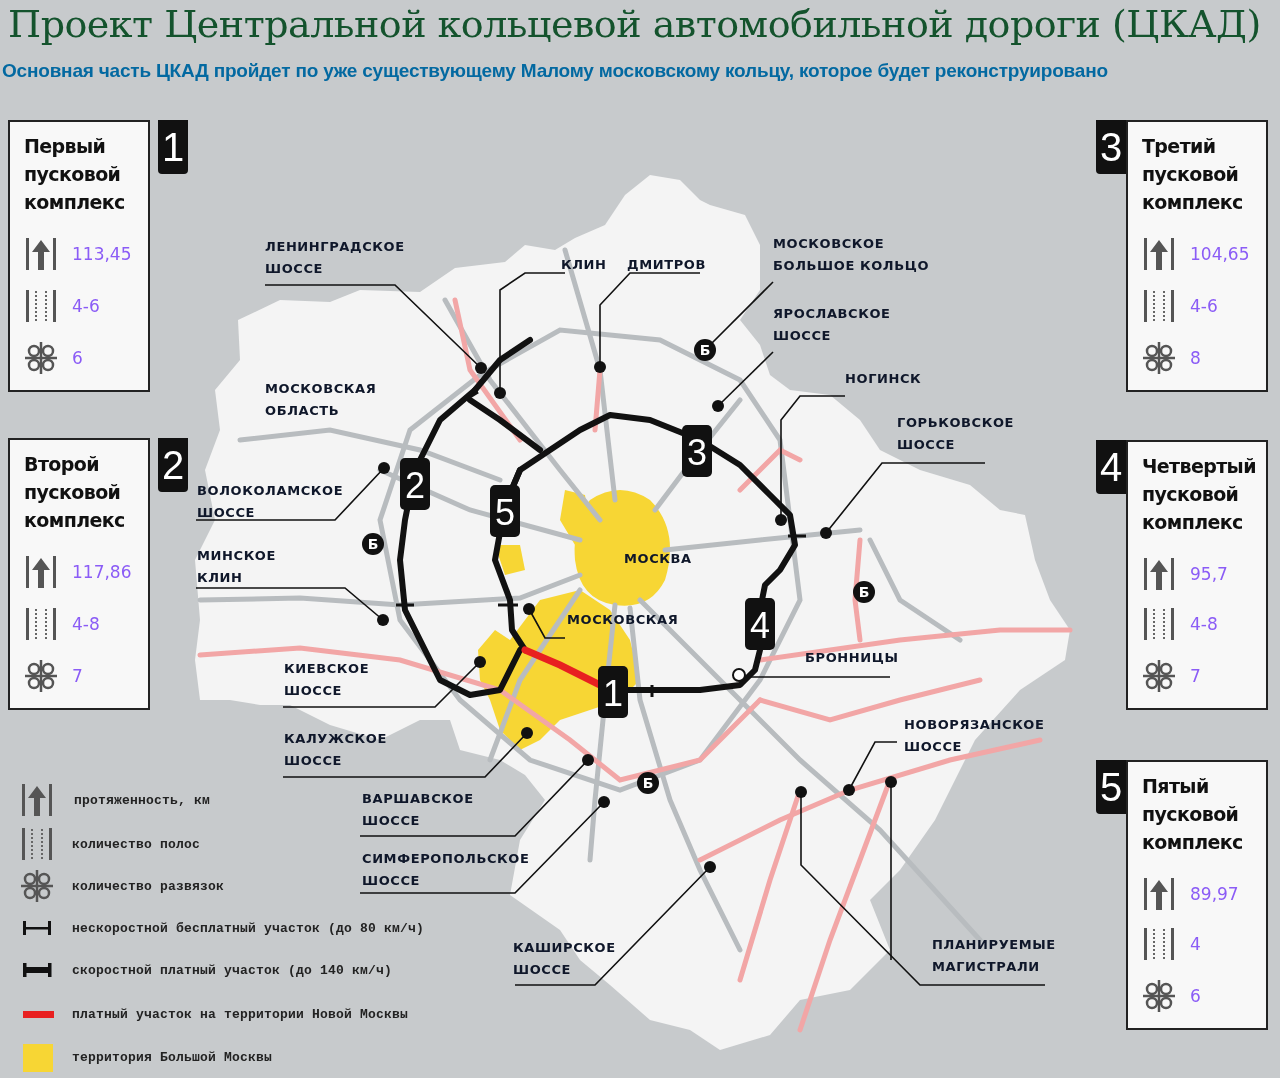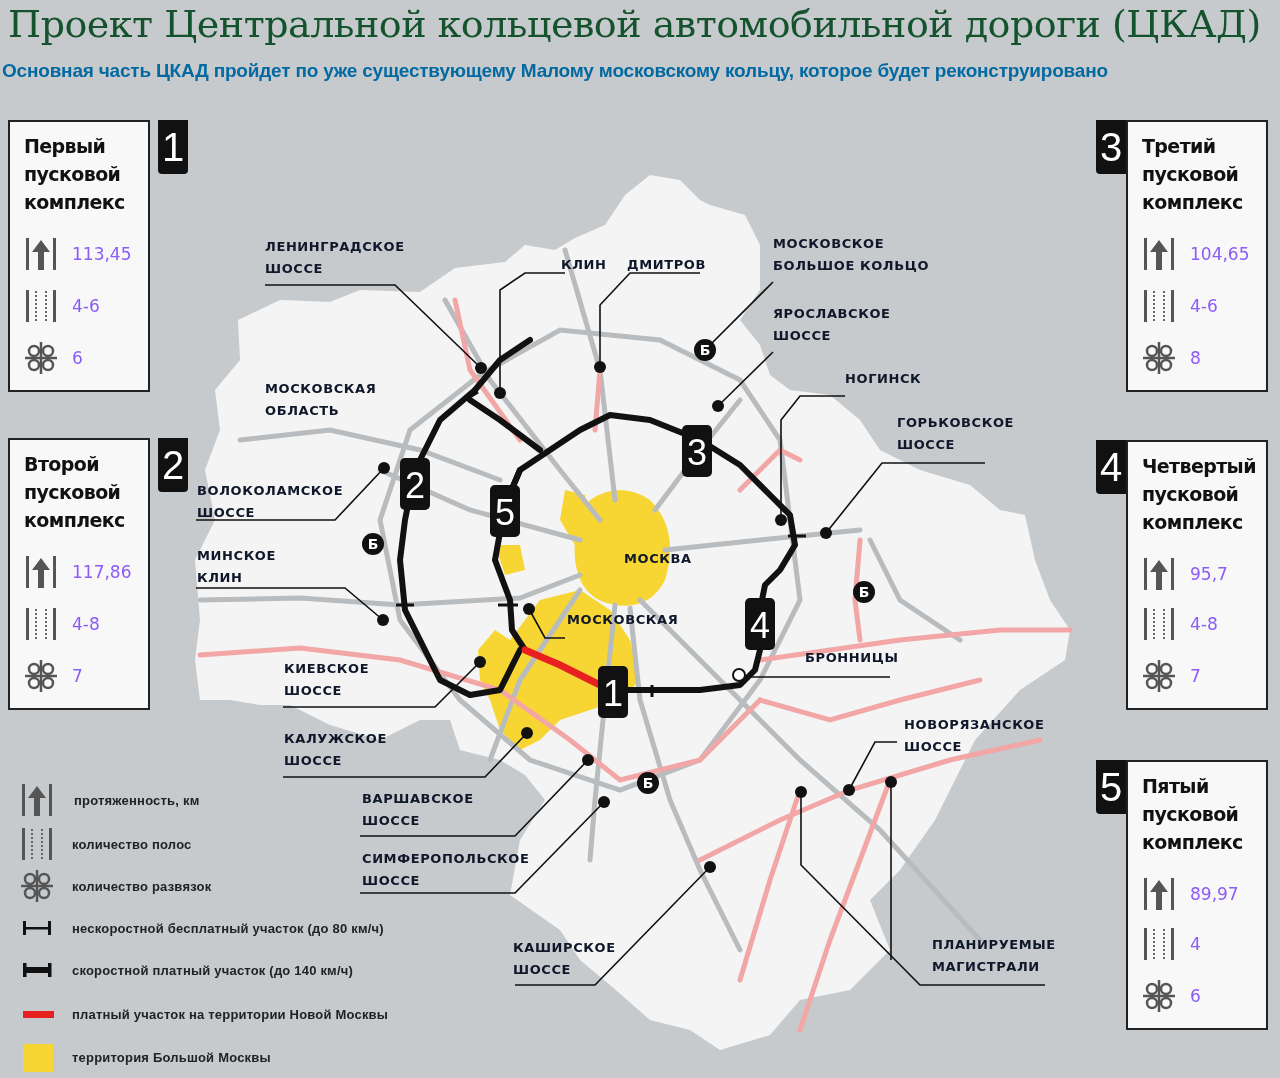--- a/index.html
+++ b/index.html
@@ -9,21 +9,21 @@
   svg.map{position:absolute;left:0;top:0;}
   .lbl{position:absolute;font-family:"DejaVu Sans",sans-serif;font-weight:bold;font-size:13px;line-height:22px;letter-spacing:0.6px;color:#0f172a;white-space:pre;}
   .card{position:absolute;background:#f8f8f8;border:2px solid #222;box-sizing:border-box;}
   .card .badge{position:absolute;top:-2px;width:30px;height:54px;background:#111;color:#fff;font-family:"Liberation Sans Narrow","Liberation Sans",sans-serif;font-size:40px;line-height:54px;text-align:center;border-radius:0 0 4px 4px;}
   .card .ctitle{position:absolute;left:14px;top:10px;font-family:"DejaVu Sans",sans-serif;font-weight:bold;font-size:19px;line-height:28px;color:#111;letter-spacing:-0.6px;}
   .card .row{position:absolute;left:14px;height:40px;display:flex;align-items:center;}
   .card .row .val{margin-left:14px;font-family:"DejaVu Sans",sans-serif;font-size:17px;color:#8b5cf6;}
   .icon{width:34px;height:36px;display:inline-block;}
   .legend{position:absolute;left:20px;top:780px;}
   .legend .li{position:absolute;left:0;display:flex;align-items:center;white-space:nowrap;}
-  .legend .li .ltxt{position:absolute;left:52px;font-family:Liberation Sans, sans-serif;font-weight:bold;font-size:13px;color:#222;letter-spacing:0.2px;}
+  .legend .li .ltxt{position:absolute;left:52px;font-family:Liberation Mono, monospace;font-weight:bold;font-size:13px;color:#222;letter-spacing:0.2px;}
 </style>
 </head>
 <body>
 
 <div class="title">Проект Центральной кольцевой автомобильной дороги (ЦКАД)</div>
 <div class="subtitle">Основная часть ЦКАД пройдет по уже существующему Малому московскому кольцу, которое будет реконструировано</div>
 
 <svg class="map" width="1280" height="1078" viewBox="0 0 1280 1078">
   <defs>
     <g id="mb">

